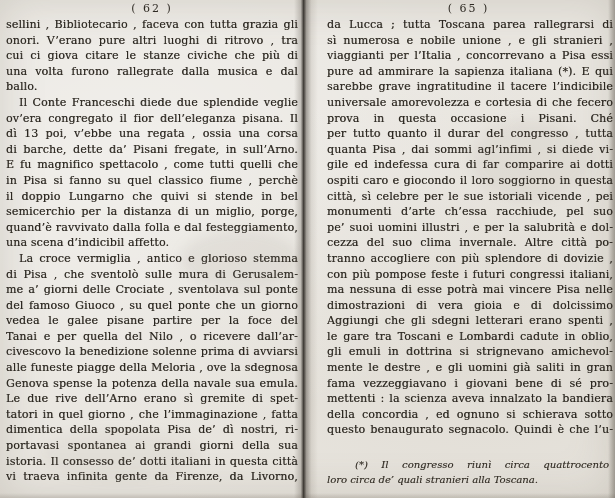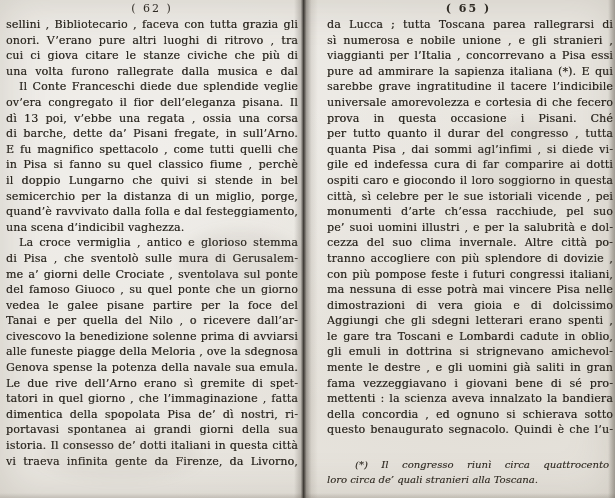--- a/index.html
+++ b/index.html
@@ -20,21 +20,21 @@
   .page{position:absolute;top:0;bottom:0;border-radius:30px;}
   .page-left{left:0;width:301px;}
   .page-right{left:315px;width:300px;}
   .page-number{
     position:absolute;top:2px;left:0;right:0;
     text-align:center;
     font-size:11px;letter-spacing:2px;
     color:#2e2a23;
   }
   .page-left .page-number{left:6px;right:3px;}
-  .page-right .page-number{left:12px;right:5px;font-weight:bold;}
+  .page-right .page-number{left:12px;right:5px;}
   .page-text{
     position:absolute;top:17px;
     color:#2b2720;
     font-size:11px;
     letter-spacing:0.15px;
     text-shadow:0.35px 0.25px 0 rgba(45,40,32,0.55);
   }
   .page-left .page-text{left:6px;width:292px;}
   .page-right .page-text{left:12px;width:286px;}
   .line{
@@ -87,30 +87,31 @@
 
 <div class="scan">
 
   <div class="page page-left">
     <div class="page-number">( 62 )</div>
     <div class="page-text">
         <div class="line fill">sellini , Bibliotecario , faceva con tutta grazia gli</div>
         <div class="line fill">onori. V’erano pure altri luoghi di ritrovo , tra</div>
         <div class="line fill">cui ci giova citare le stanze civiche che più di</div>
         <div class="line fill">una volta furono rallegrate dalla musica e dal</div>
+        <div class="line">ballo.</div>
         <div class="line fill indent">Il Conte Franceschi diede due splendide veglie</div>
         <div class="line fill">ov’era congregato il fior dell’eleganza pisana. Il</div>
         <div class="line fill">dì 13 poi, v’ebbe una regata , ossia una corsa</div>
         <div class="line fill">di barche, dette da’ Pisani fregate, in sull’Arno.</div>
         <div class="line fill">E fu magnifico spettacolo , come tutti quelli che</div>
         <div class="line fill">in Pisa si fanno su quel classico fiume , perchè</div>
         <div class="line fill">il doppio Lungarno che quivi si stende in bel</div>
         <div class="line fill">semicerchio per la distanza di un miglio, porge,</div>
         <div class="line fill">quand’è ravvivato dalla folla e dal festeggiamento,</div>
-        <div class="line">una scena d’indicibil vaghezza.</div>
+        <div class="line">una scena d’indicibil affetto.</div>
         <div class="line fill indent">La croce vermiglia , antico e glorioso stemma</div>
         <div class="line fill">di Pisa , che sventolò sulle mura di Gerusalem-</div>
         <div class="line fill">me a’ giorni delle Crociate , sventolava sul ponte</div>
         <div class="line fill">del famoso Giuoco , su quel ponte che un giorno</div>
         <div class="line fill">vedea le galee pisane partire per la foce del</div>
         <div class="line fill">Tanai e per quella del Nilo , o ricevere dall’ar-</div>
         <div class="line fill">civescovo la benedizione solenne prima di avviarsi</div>
         <div class="line fill">alle funeste piagge della Meloria , ove la sdegnosa</div>
         <div class="line fill">Genova spense la potenza della navale sua emula.</div>
         <div class="line fill">Le due rive dell’Arno erano sì gremite di spet-</div>

